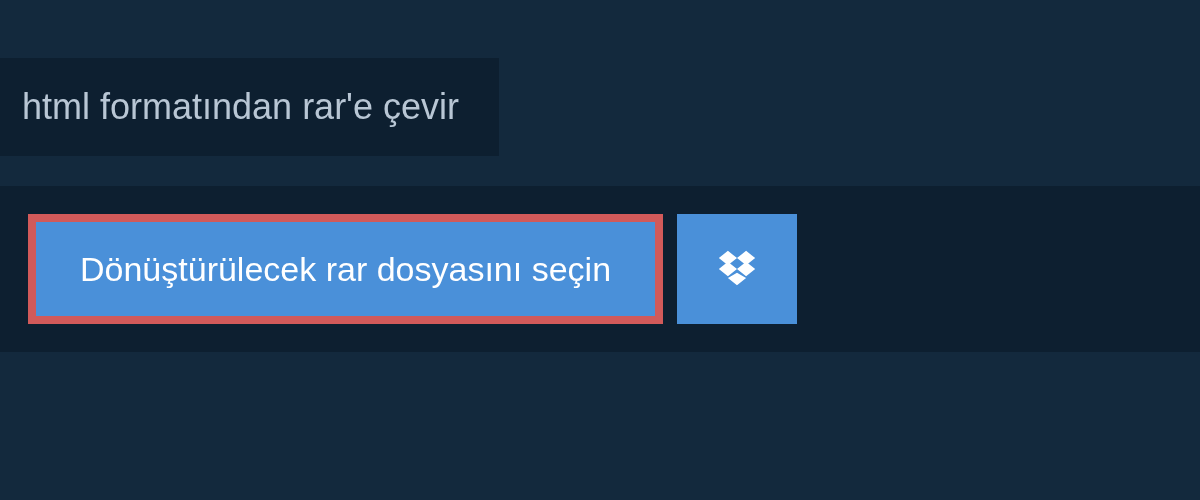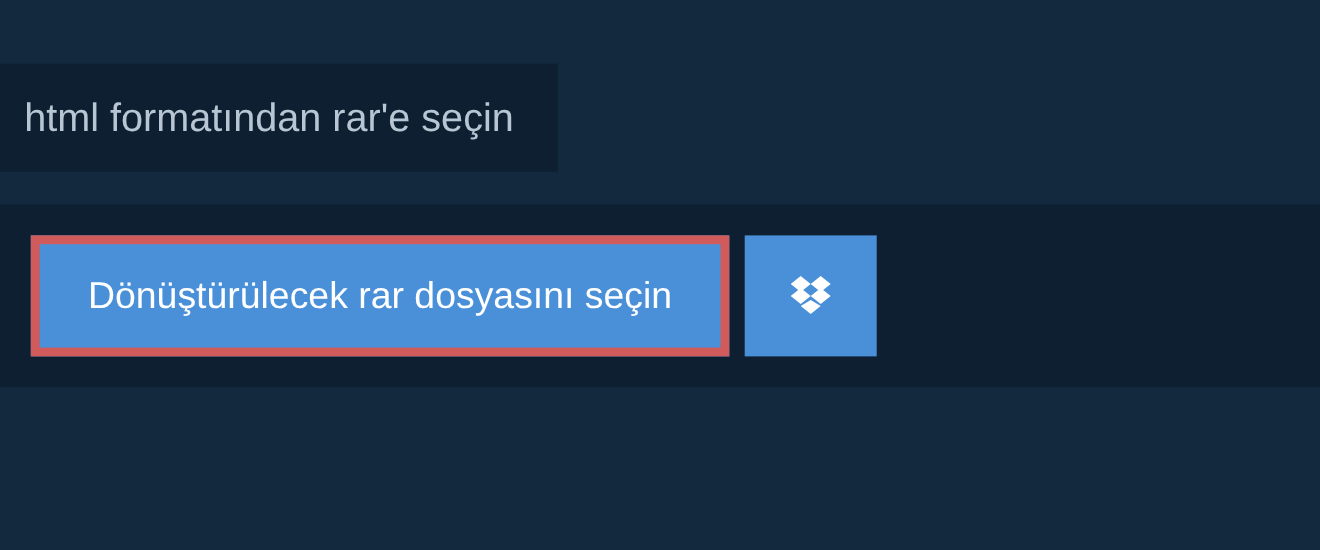--- a/index.html
+++ b/index.html
@@ -55,21 +55,21 @@
     height: 40px;
     fill: #ffffff;
   }
 </style>
 </head>
 <body>
 
 
 
 <div class="page-header">
-  <h1>html formatından rar'e seçin</h1>
+  <h1>html formatından rar'e çevir</h1>
 </div>
 
 <div class="upload-section">
   <div class="select-file-button">
     <span>Dönüştürülecek rar dosyasını seçin</span>
   </div>
   <div class="dropbox-button">
     <svg class="dropbox-icon" viewBox="0 0 48 44">
       <path d="M14 2 L24 10 L14 18 L4 10 Z M34 2 L44 10 L34 18 L24 10 Z M4 22 L14 14 L24 22 L14 30 Z M24 22 L34 14 L44 22 L34 30 Z M14 32 L24 26 L34 32 L24 40 Z"></path>
     </svg>

